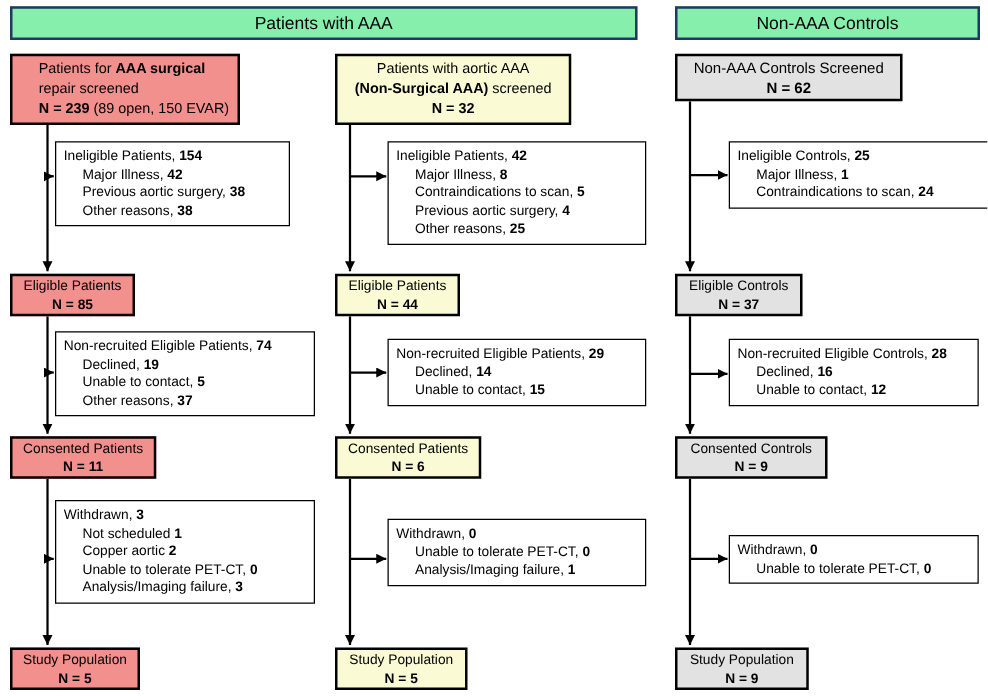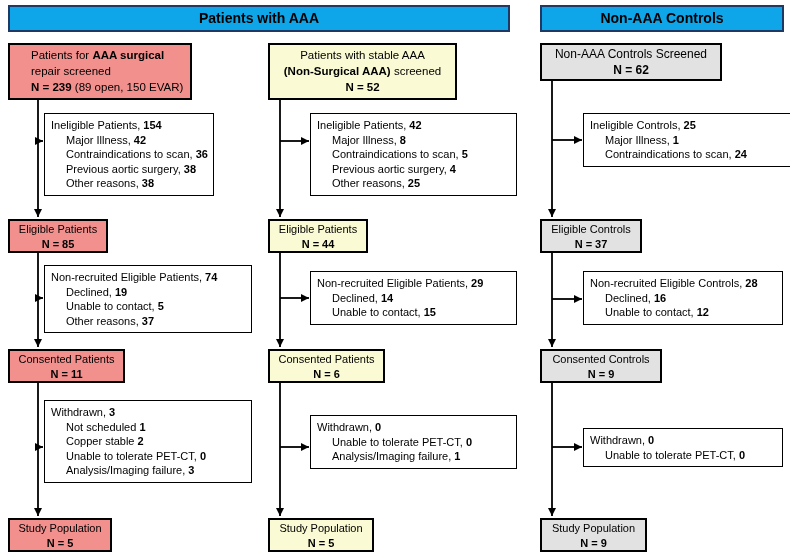--- a/index.html
+++ b/index.html
@@ -5,22 +5,22 @@
   html,body{margin:0;padding:0;background:#fff;}
   body{font-family:"Liberation Sans",sans-serif;color:#000;}
   #canvas{position:relative;width:790px;height:557px;background:#fff;overflow:hidden;}
   .box{position:absolute;box-sizing:border-box;}
   .flow{border:2px solid #000;text-align:center;font-size:11px;line-height:14.5px;padding-top:1px;}
   .toplines{line-height:16px;padding-top:2px;font-size:11.5px;}
   .leftal{text-align:left;padding-left:5px;}
   .side{border:1.6px solid #000;background:#fff;font-size:11px;line-height:14.5px;padding:4px 6px;}
   .ln{white-space:nowrap;}
   .ln.ind{padding-left:15px;}
-  .header{position:absolute;box-sizing:border-box;border:2.5px solid #1F3864;background:#0ea5e9;
-          font-weight:bold;font-size:14px;text-align:center;line-height:22px;}
+  .header{position:absolute;box-sizing:border-box;border:2.5px solid #1F3864;background:#86efac;
+          font-weight:normal;font-size:14px;text-align:center;line-height:22px;}
   svg.conn{position:absolute;left:0;top:0;}
 </style>
 </head>
 <body>
 
 <div id="canvas">
 
   <svg class="conn" width="790" height="557">
     <defs>
       <marker id="ah" markerWidth="9" markerHeight="9" refX="8" refY="4" orient="auto" markerUnits="userSpaceOnUse">
@@ -54,57 +54,56 @@
   </svg>
 
   <div class="header" style="left: 8px; top: 5px; width: 502px; height: 27px; border-color: rgb(31, 56, 100);">Patients with AAA</div>
   <div class="header" style="left: 540px; top: 5px; width: 244px; height: 27px; border-color: rgb(31, 56, 100);">Non-AAA Controls</div>
 
   <div class="box flow toplines leftal" style="left: 8px; top: 43px; width: 184px; height: 57px; background-color: rgb(242, 144, 142); padding-left: 21px;">
       <div class="ln"><span>Patients for </span><b>AAA surgical</b></div>
       <div class="ln"><span>repair screened</span></div>
       <div class="ln"><b>N = 239</b><span> (89 open, 150 EVAR)</span></div>
     </div>
-  <div class="box side" style="left:44px;top:113px;width:170px">
+  <div class="box side" style="left:44px;top:113px;width:188px">
       <div class="ln"><span>Ineligible Patients, </span><b>154</b></div>
       <div class="ln ind"><span>Major Illness, </span><b>42</b></div>
-      <div class="ln ind"><span>Contraindications to scan, </span><b>36</b></div>
       <div class="ln ind"><span>Previous aortic surgery, </span><b>38</b></div>
       <div class="ln ind"><span>Other reasons, </span><b>38</b></div>
     </div>
   <div class="box flow" style="left: 8px; top: 219px; width: 100px; height: 34px; background-color: rgb(242, 144, 142);">
       <div class="ln"><span>Eligible Patients</span></div>
       <div class="ln"><b>N = 85</b></div>
     </div>
   <div class="box side" style="left:44px;top:265px;width:208px">
       <div class="ln"><span>Non-recruited Eligible Patients, </span><b>74</b></div>
       <div class="ln ind"><span>Declined, </span><b>19</b></div>
       <div class="ln ind"><span>Unable to contact, </span><b>5</b></div>
       <div class="ln ind"><span>Other reasons, </span><b>37</b></div>
     </div>
   <div class="box flow" style="left: 8px; top: 349px; width: 117px; height: 34px; background-color: rgb(242, 144, 142);">
       <div class="ln"><span>Consented Patients</span></div>
       <div class="ln"><b>N = 11</b></div>
     </div>
   <div class="box side" style="left:44px;top:400px;width:208px">
       <div class="ln"><span>Withdrawn, </span><b>3</b></div>
       <div class="ln ind"><span>Not scheduled </span><b>1</b></div>
-      <div class="ln ind"><span>Copper stable </span><b>2</b></div>
+      <div class="ln ind"><span>Copper aortic </span><b>2</b></div>
       <div class="ln ind"><span>Unable to tolerate PET-CT, </span><b>0</b></div>
       <div class="ln ind"><span>Analysis/Imaging failure, </span><b>3</b></div>
     </div>
   <div class="box flow" style="left: 8px; top: 518px; width: 104px; height: 34px; background-color: rgb(242, 144, 142);">
       <div class="ln"><span>Study Population</span></div>
       <div class="ln"><b>N = 5</b></div>
     </div>
 
   <div class="box flow toplines" style="left: 268px; top: 43px; width: 189px; height: 57px; background-color: rgb(250, 250, 212);">
-      <div class="ln"><span>Patients with stable AAA</span></div>
+      <div class="ln"><span>Patients with aortic AAA</span></div>
       <div class="ln"><b>(Non-Surgical AAA)</b><span> screened</span></div>
-      <div class="ln"><b>N = 52</b></div>
+      <div class="ln"><b>N = 32</b></div>
     </div>
   <div class="box side" style="left:310px;top:113px;width:207px">
       <div class="ln"><span>Ineligible Patients, </span><b>42</b></div>
       <div class="ln ind"><span>Major Illness, </span><b>8</b></div>
       <div class="ln ind"><span>Contraindications to scan, </span><b>5</b></div>
       <div class="ln ind"><span>Previous aortic surgery, </span><b>4</b></div>
       <div class="ln ind"><span>Other reasons, </span><b>25</b></div>
     </div>
   <div class="box flow" style="left: 268px; top: 219px; width: 100px; height: 34px; background-color: rgb(250, 250, 212);">
       <div class="ln"><span>Eligible Patients</span></div>

